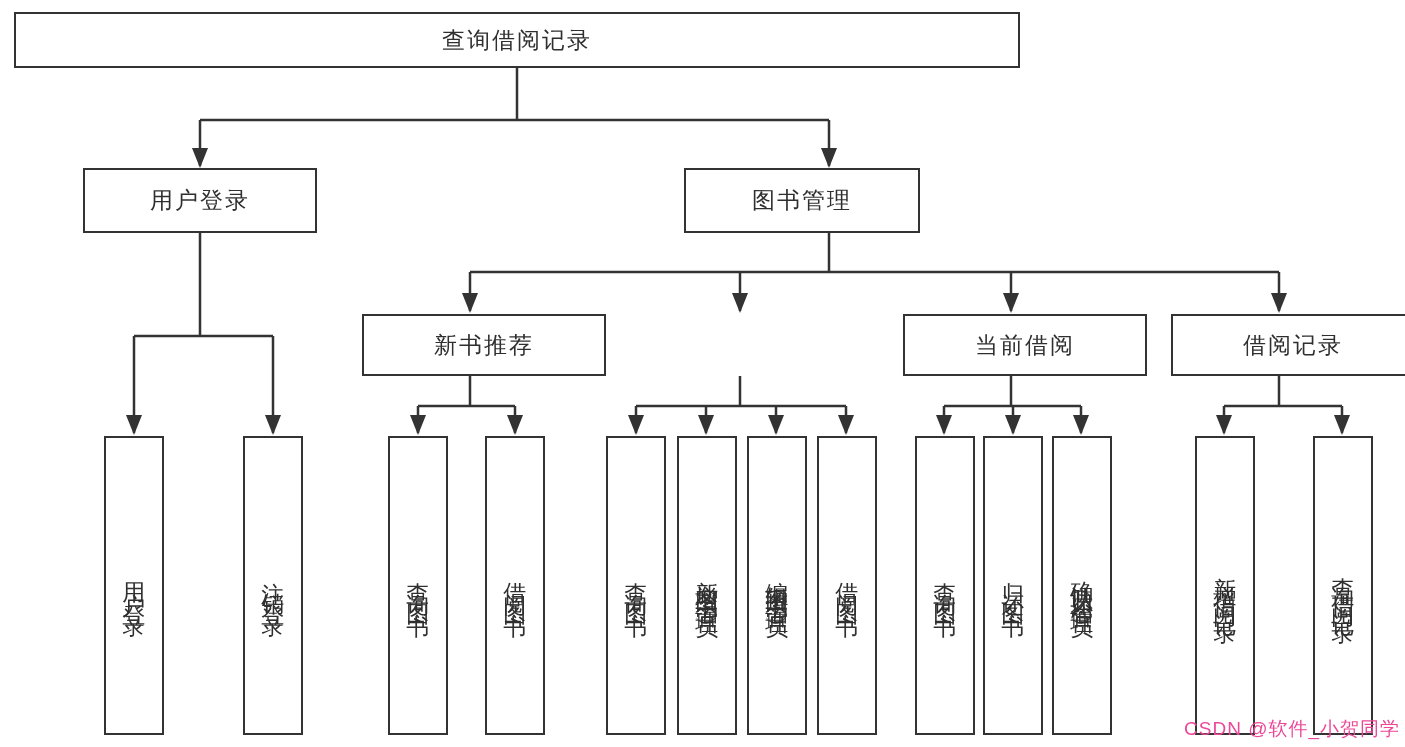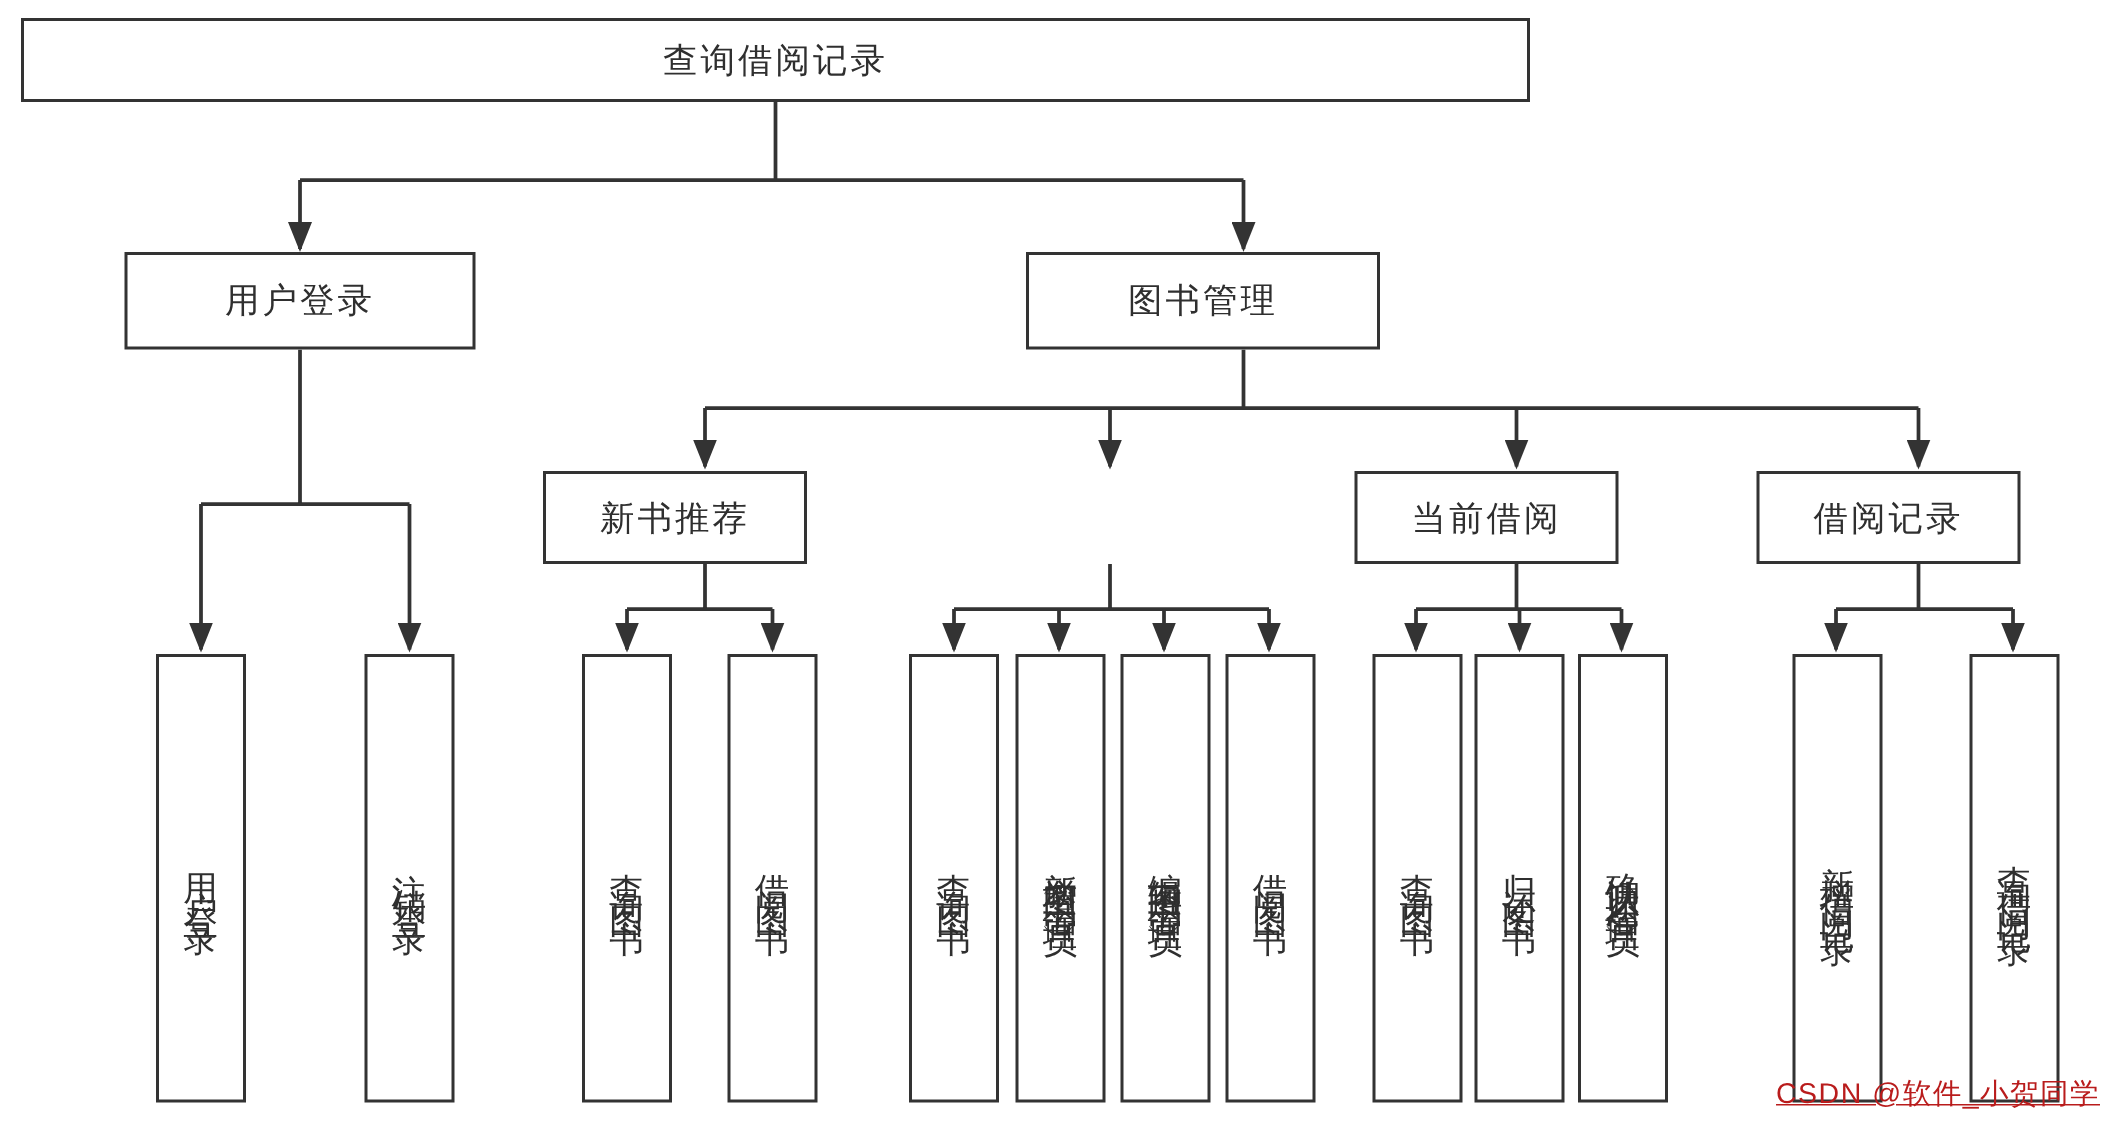--- a/index.html
+++ b/index.html
@@ -19,34 +19,34 @@
     writing-mode:vertical-rl;text-orientation:mixed;
     font-size:23px;line-height:1.15;color:#2f2f2f;white-space:nowrap;
   }
   .sp-s{letter-spacing:11px;}
   .sp-m{letter-spacing:9px;}
   .sp-l{letter-spacing:5px;}
   
   .n-root{left:14px;top:12px;width:1006px;height:56px;}
   .n-userlogin{left:83px;top:168px;width:234px;height:65px;}
   .n-bookmgmt{left:684px;top:168px;width:236px;height:65px;}
-  .n-l3{top:314px;height:62px;width:176px;}
+  .n-l3{top:314px;height:62px;width:244px;}
   .n-rec{left:362px;}
   .n-borrow{left:632px;}
   .n-current{left:903px;}
   .n-records{left:1171px;}
   .leaf{top:436px;width:60px;height:299px;}
   .lf1{left:104px;} .lf2{left:243px;}
   .lf3{left:388px;} .lf4{left:485px;}
   .lf5{left:606px;} .lf6{left:677px;} .lf7{left:747px;} .lf8{left:817px;}
   .lf9{left:915px;} .lf10{left:983px;} .lf11{left:1052px;}
   .lf12{left:1195px;} .lf13{left:1313px;}
   .watermark{
     position:absolute;right:5px;top:716px;z-index:6;
-    font-size:19px;letter-spacing:1px;color:#b91c1c;white-space:nowrap;text-decoration:underline;
+    font-size:19px;letter-spacing:1px;color:#ec4899;white-space:nowrap;
   }
 </style>
 </head>
 <body>
 
 <div class="stage">
 
   <svg class="connectors" width="1405" height="747" viewBox="0 0 1405 747">
     <defs>
       <marker id="arw" viewBox="0 0 10 8" refX="9" refY="4" markerWidth="8" markerHeight="6.4" orient="auto">

